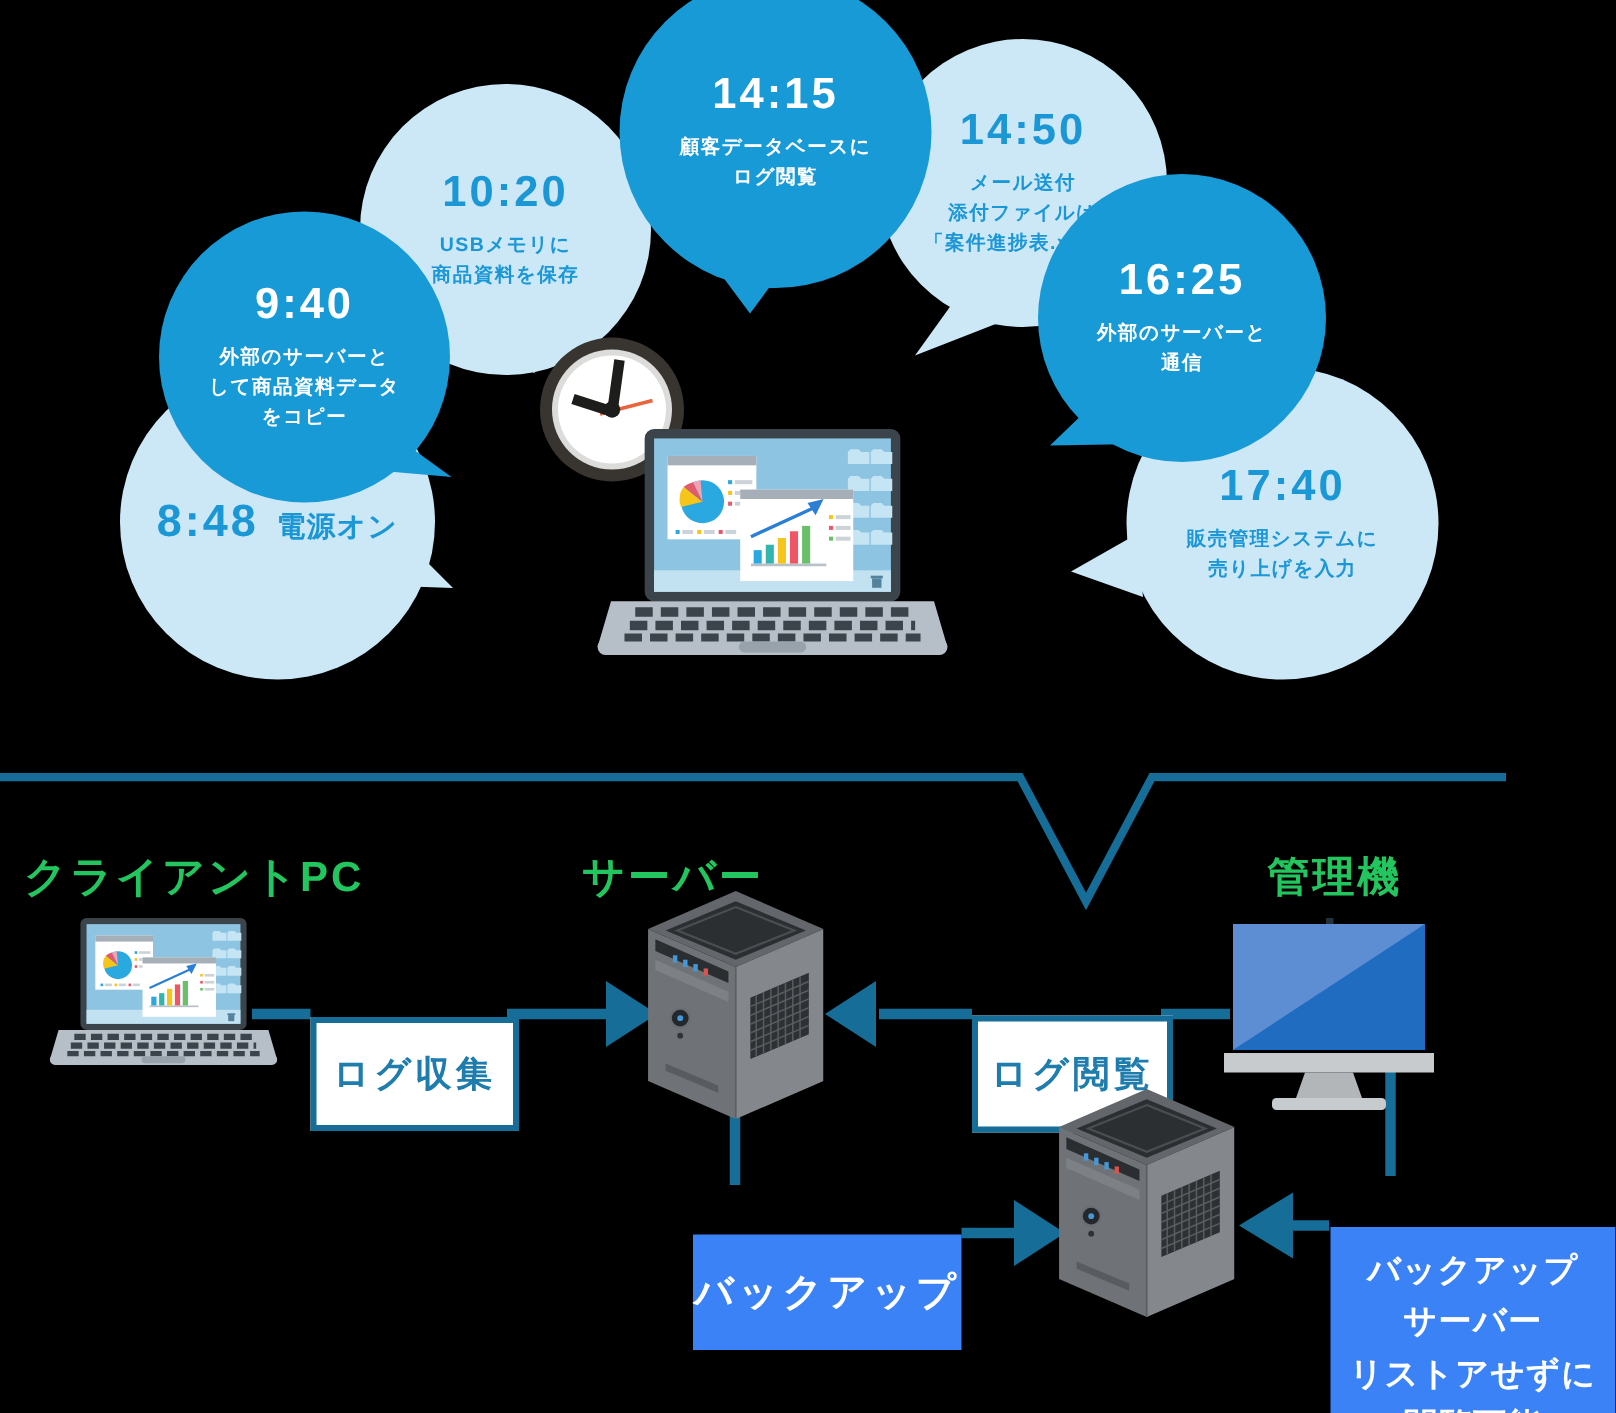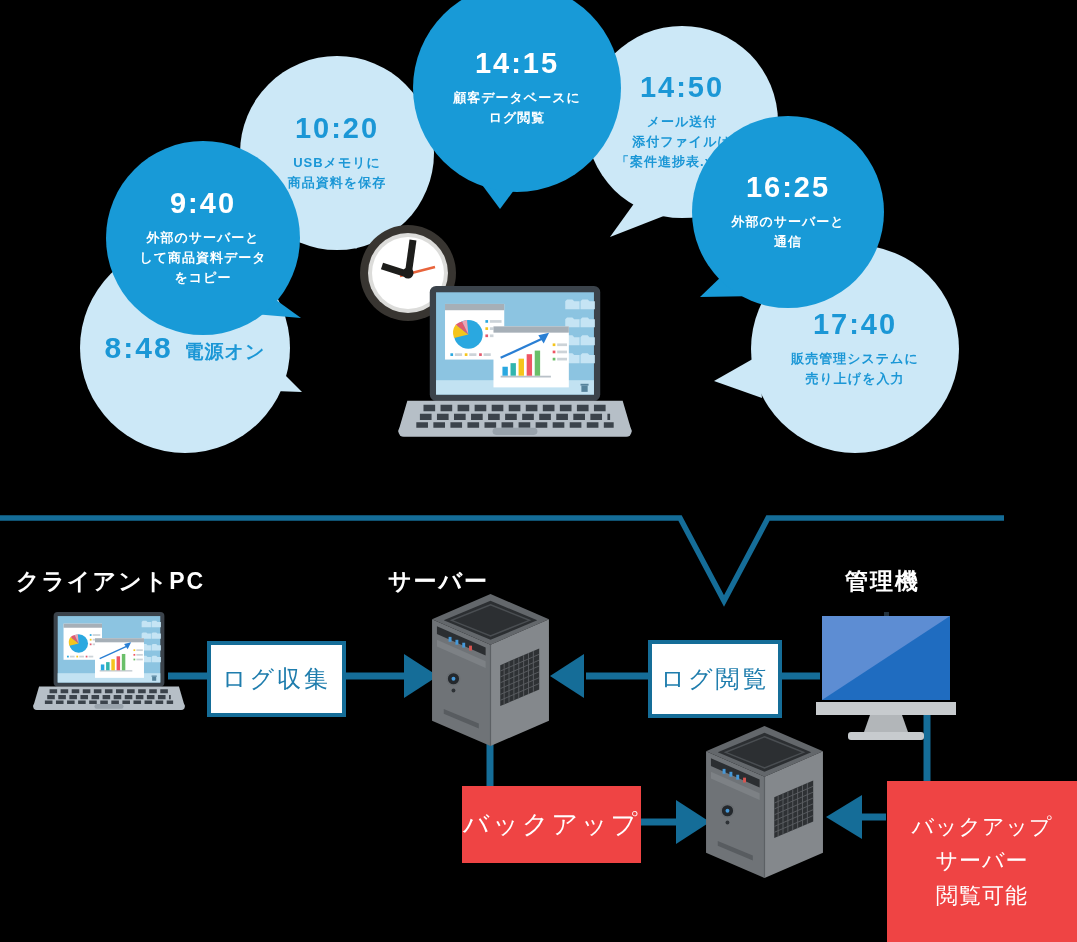--- a/index.html
+++ b/index.html
@@ -36,33 +36,33 @@
   .b6{left:692px;top:116px;width:192px;height:192px;}
   .b7{left:751px;top:245px;width:208px;height:208px;}
 
   
   .clock{left:352px;top:217px;z-index:5;}
   .laptop-main{left:398px;top:286px;z-index:6;}
 
   
   .flows{left:0;top:0;z-index:1;}
   .devlabel{
-    position:absolute;font-size:23px;font-weight:bold;color:#ffffff;
+    position:absolute;font-size:28px;font-weight:bold;color:#22c55e;
     letter-spacing:2px;z-index:2;
   }
   .lbl-client{left:16px;top:566px;}
   .lbl-server{left:388px;top:566px;}
   .lbl-admin{left:845px;top:566px;}
 
   .flowbox{
     position:absolute;display:flex;align-items:center;justify-content:center;
-    text-align:center;font-weight:normal;z-index:2;
+    text-align:center;font-weight:bold;z-index:2;margin-top:37px;
   }
   .flowbox.outline{background:#fff;border:4px solid #156d98;color:#1f7dad;font-size:24px;letter-spacing:3px;}
-  .flowbox.solid{background:#ef4444;color:#fff;}
+  .flowbox.solid{background:#3b82f6;color:#fff;}
   .box-collect{left:207px;top:641px;width:131px;height:68px;}
   .box-view{left:648px;top:640px;width:126px;height:70px;}
   .box-backup{left:462px;top:786px;width:179px;height:77px;font-size:26px;letter-spacing:3px;}
   .box-note{left:887px;top:781px;width:190px;height:161px;flex-direction:column;font-size:22px;line-height:1.55;letter-spacing:1px;}
 
   .laptop-client{left:33px;top:612px;z-index:2;}
   .server-main{left:432px;top:594px;z-index:2;}
   .server-backup{left:706px;top:726px;z-index:2;}
   .monitor{left:816px;top:610px;z-index:2;}
 </style>
@@ -299,14 +299,15 @@
   <span>バックアップ</span>
 </div>
 
 <svg class="abs server-backup" width="117" height="152" viewBox="0 0 120 156">
   <use href="#server-art"></use>
 </svg>
 
 <div class="flowbox solid box-note">
   <div>バックアップ</div>
   <div>サーバー</div>
+  <div>リストアせずに</div>
   <div>閲覧可能</div>
 </div>
 
 </body></html>

